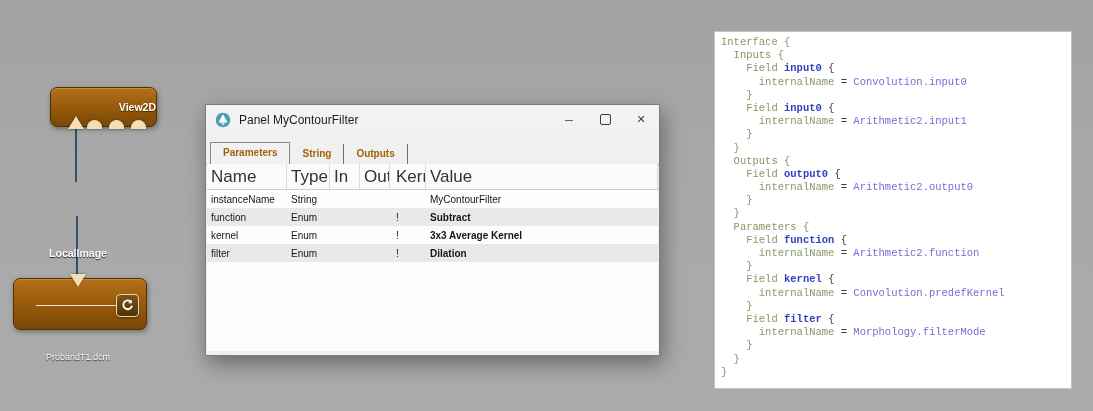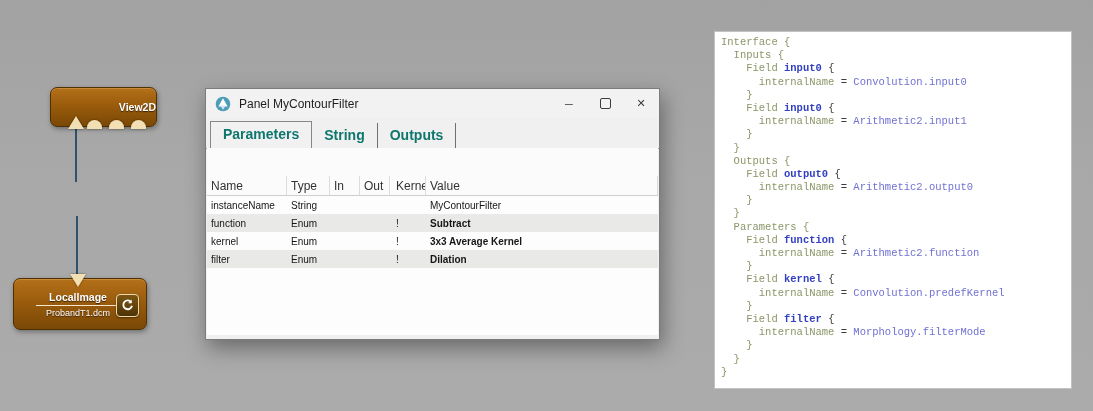--- a/index.html
+++ b/index.html
@@ -35,58 +35,58 @@
 
   
   #node-view2d .tri-up { left:17px; bottom:-3px; }
   #node-view2d .dome-1 { left:36px; bottom:-3px; }
   #node-view2d .dome-2 { left:58px; bottom:-3px; }
   #node-view2d .dome-3 { left:80px; bottom:-3px; }
   #node-mcf .tri-down  { left:47px; top:-4px; }
   #node-mcf .tri-up    { left:47px; bottom:-4px; }
   #node-local .tri-down{ left:56px; top:-5px; }
 
-  #node-local .local-content { display:flex; flex-direction:column; align-items:center; margin-right:26px; }
+  #node-local .local-content { display:flex; flex-direction:column; align-items:center; margin-right:26px;gap:44px; }
   #node-local .local-divider { width:84px; height:1px; background:rgba(255,245,225,0.9); margin:2px 0; }
   #node-local .local-sub { font-size:9px; font-weight:normal; }
   #node-local .reload-btn {
     position:absolute; right:7px; top:15px; width:21px; height:21px;
     border:1px solid #ead9ab; border-radius:4px;
     background:linear-gradient(180deg,#7c5512,#4f3307);
     display:flex; align-items:center; justify-content:center;
     box-shadow:0 1px 2px rgba(0,0,0,0.4);
   }
 
   
   #panel-window {
-    position:absolute; left:205px; top:88px; width:455px; height:252px; z-index:3;
+    position:absolute; left:205px; top:104px; width:455px; height:252px; z-index:3;
     background:#f0f0f0; border:1px solid #7c7c7c;
     box-shadow:3px 8px 20px rgba(0,0,0,0.38);
     box-sizing:border-box;
   }
   .titlebar { height:29px; display:flex; align-items:center; padding-left:9px; background:#f2f2f2; }
   .titlebar .app-icon { width:16px; height:16px; margin-right:8px; flex:0 0 auto; }
   .titlebar .title-text { font-size:12px; color:#1d1d1d; flex:1 1 auto; }
   .win-controls { display:flex; height:100%; }
   .win-btn { width:36px; height:100%; display:flex; align-items:center; justify-content:center;
              font-size:11px; color:#3c3c3c; }
   .win-btn.maxi span { display:block; width:9px; height:9px; border:1px solid #3c3c3c; border-radius:2px; }
 
   .tabbar { height:30px; display:flex; align-items:flex-end; padding-left:4px;
             background:#f0f0f0; border-bottom:1px solid #9b9b9b; }
-  .tab { font-size:14px; font-weight:bold; color:#0f766e; padding:4px 12px 5px;
+  .tab { font-size:10px; font-weight:bold; color:#a16207; padding:4px 12px 5px;
          border-right:1px solid #6f6f6f; }
   .tab.active { border:1px solid #878787; border-bottom:1px solid #f1f1f1;
                 background:#f1f1f1; margin-bottom:-1px; padding-bottom:6px; }
 
   .tablewrap { position:absolute; top:59px; left:1px; right:1px; bottom:4px;
                background:#fdfdfd; overflow:hidden; }
   .thead { display:flex; background:#fbfbfb; border-bottom:1px solid #cfcfcf; }
-  .thcell { font-size:12px; color:#333; padding:3px 4px 2px; border-right:1px solid #dcdcdc;
-            box-sizing:border-box; white-space:nowrap; overflow:hidden;margin-top:28px; }
+  .thcell { font-size:17px; color:#333; padding:3px 4px 2px; border-right:1px solid #dcdcdc;
+            box-sizing:border-box; white-space:nowrap; overflow:hidden; }
   .trow { display:flex; height:18px; align-items:center; }
   .trow.stripe { background:#e9e9e7; }
   .tcell { font-size:10px; color:#161616; padding:0 4px; box-sizing:border-box;
            white-space:nowrap; overflow:hidden; }
   .col-name  { width:80px; }
   .col-type  { width:43px; }
   .col-in    { width:30px; }
   .col-out   { width:30px; }
   .col-flags { width:36px; padding-left:6px; }
   .col-value { flex:1 1 auto; }

